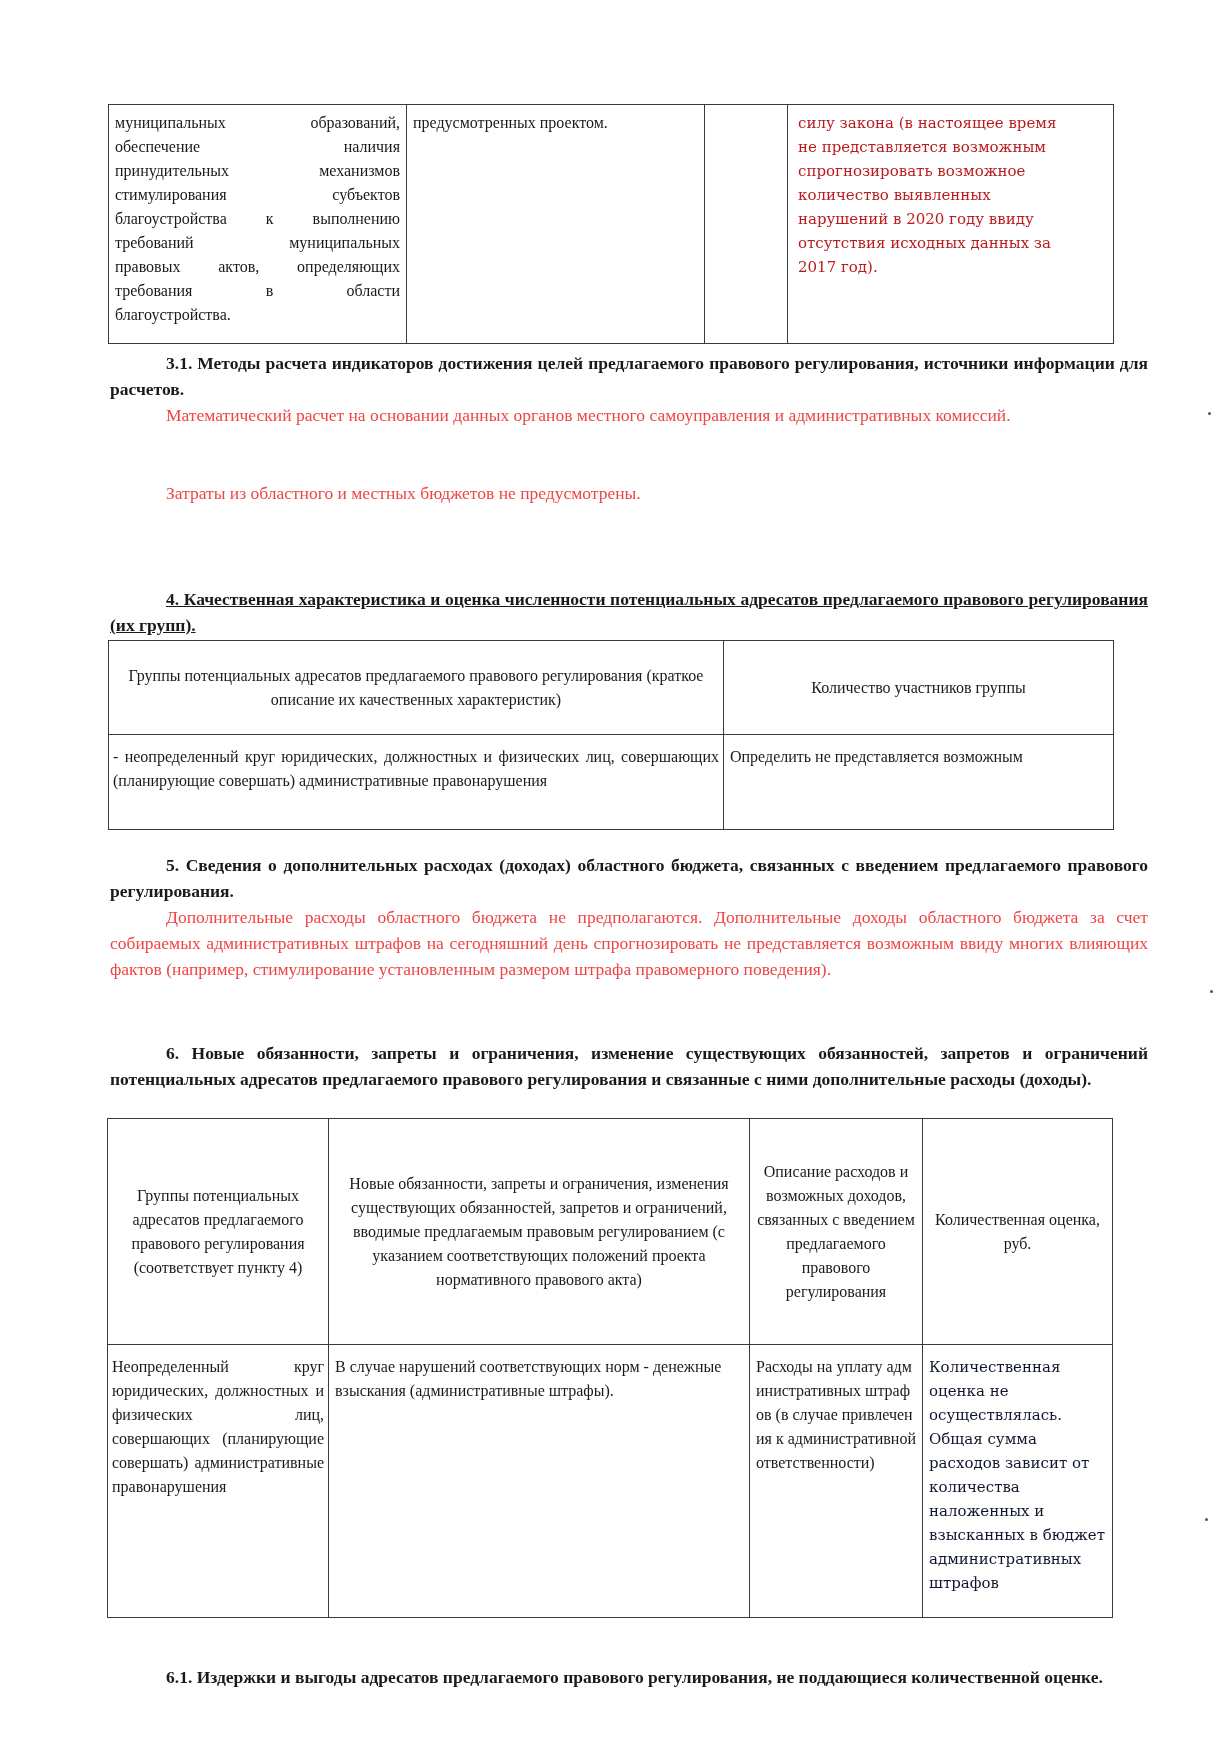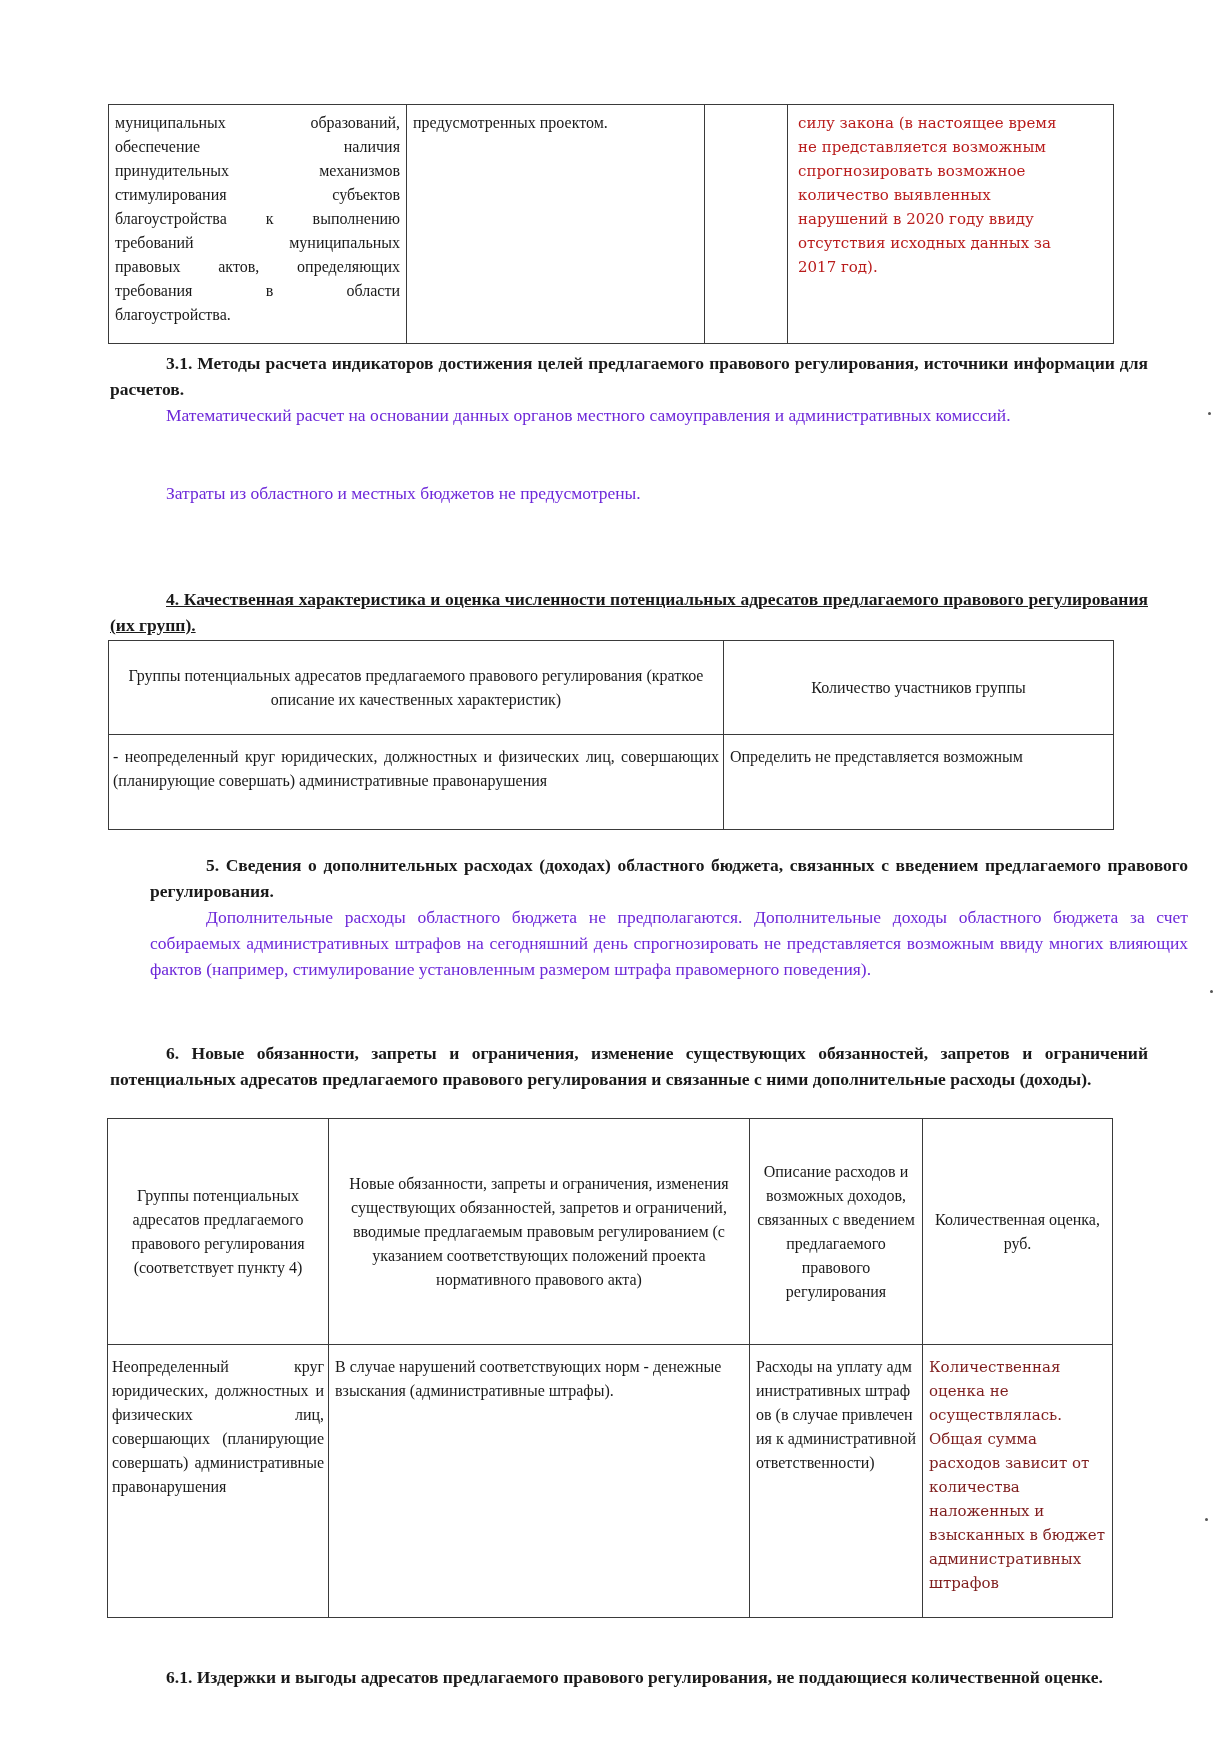--- a/index.html
+++ b/index.html
@@ -7,21 +7,21 @@
     width: 1225px; height: 1756px; position: relative; overflow: hidden;
     font-family: "Liberation Serif", "DejaVu Serif", serif; color: #1a1a1a;
   }
   .page { position: absolute; left: 0; top: 0; width: 1225px; height: 1756px; }
   table { border-collapse: collapse; position: absolute; }
   td { border: 1.5px solid #3a3a3a; vertical-align: top; font-size: 16px; line-height: 24px; }
   .justify { text-align: justify; text-align-last: justify; }
   .center { text-align: center; }
   .section { position: absolute; left: 110px; width: 1038px; font-size: 17.5px; line-height: 26px; }
   .heading { font-weight: bold; text-align: justify; text-indent: 56px; }
-  .body-text { text-align: justify; text-indent: 56px; color: #6d28d9; }
+  .body-text { text-align: justify; text-indent: 56px; color: #ef4444; }
   .underline { text-decoration: underline; }
   .mark { position: absolute; width: 3px; height: 3px; background: #555; border-radius: 50%; }
 </style>
 </head>
 <body>
 
 <div class="page">
 
   <table style="left:108px; top:84px; width:1006px; height:240px;margin-top:20px;">
     <tbody>
@@ -82,21 +82,21 @@
       <td style="padding:10px 4px 4px 4px; text-align:justify;">
         <span>- неопределенный круг юридических, должностных и физических лиц, совершающих (планирующие совершать) административные правонарушения</span>
       </td>
       <td style="padding:10px 6px 4px 6px;">
         <span>Определить не представляется возможным</span>
       </td>
     </tr>
   </tbody>
     </table>
 
-  <div class="section" style="top:852px;margin-left:40px;">
+  <div class="section" style="top:852px;">
     <div class="heading">5. Сведения о дополнительных расходах (доходах) областного бюджета, связанных с введением предлагаемого правового регулирования.</div>
     <div class="body-text">Дополнительные расходы областного бюджета не предполагаются. Дополнительные доходы областного бюджета за счет собираемых административных штрафов на сегодняшний день спрогнозировать не представляется возможным ввиду многих влияющих фактов (например, стимулирование установленным размером штрафа правомерного поведения).</div>
   </div>
 
   <div class="section" style="top:1040px;">
     <div class="heading">6. Новые обязанности, запреты и ограничения, изменение существующих обязанностей, запретов и ограничений потенциальных адресатов предлагаемого правового регулирования и связанные с ними дополнительные расходы (доходы).</div>
   </div>
   <table style="left:107px; top:1118px; width:1006px; height:500px;">
     <tbody>
         <tr style="height:226px;">
@@ -116,21 +116,21 @@
     <tr>
       <td style="padding:10px 4px 4px 4px; text-align:justify;">
         <span>Неопределенный круг юридических, должностных и физических лиц, совершающих (планирующие совершать) административные правонарушения</span>
       </td>
       <td style="padding:10px 6px 4px 6px;">
         <span>В случае нарушений соответствующих норм - денежные взыскания (административные штрафы).</span>
       </td>
       <td style="padding:10px 4px 4px 6px; word-break:break-all;">
         <span>Расходы на уплату административных штрафов (в случае привлечения к административной ответственности)</span>
       </td>
-      <td style="padding:10px 4px 4px 6px; font-family:'DejaVu Serif', serif; font-size:15px; color:#7f1d1d;">
+      <td style="padding:10px 4px 4px 6px; font-family:'DejaVu Serif', serif; font-size:15px; color:#0f172a;">
         <span>Количественная оценка не осуществлялась. Общая сумма расходов зависит от количества наложенных и взысканных в бюджет административных штрафов</span>
       </td>
     </tr>
   </tbody>
     </table>
 
   <div class="section" style="top:1664px;">
     <div class="heading">6.1. Издержки и выгоды адресатов предлагаемого правового регулирования, не поддающиеся количественной оценке.</div>
   </div>
 

